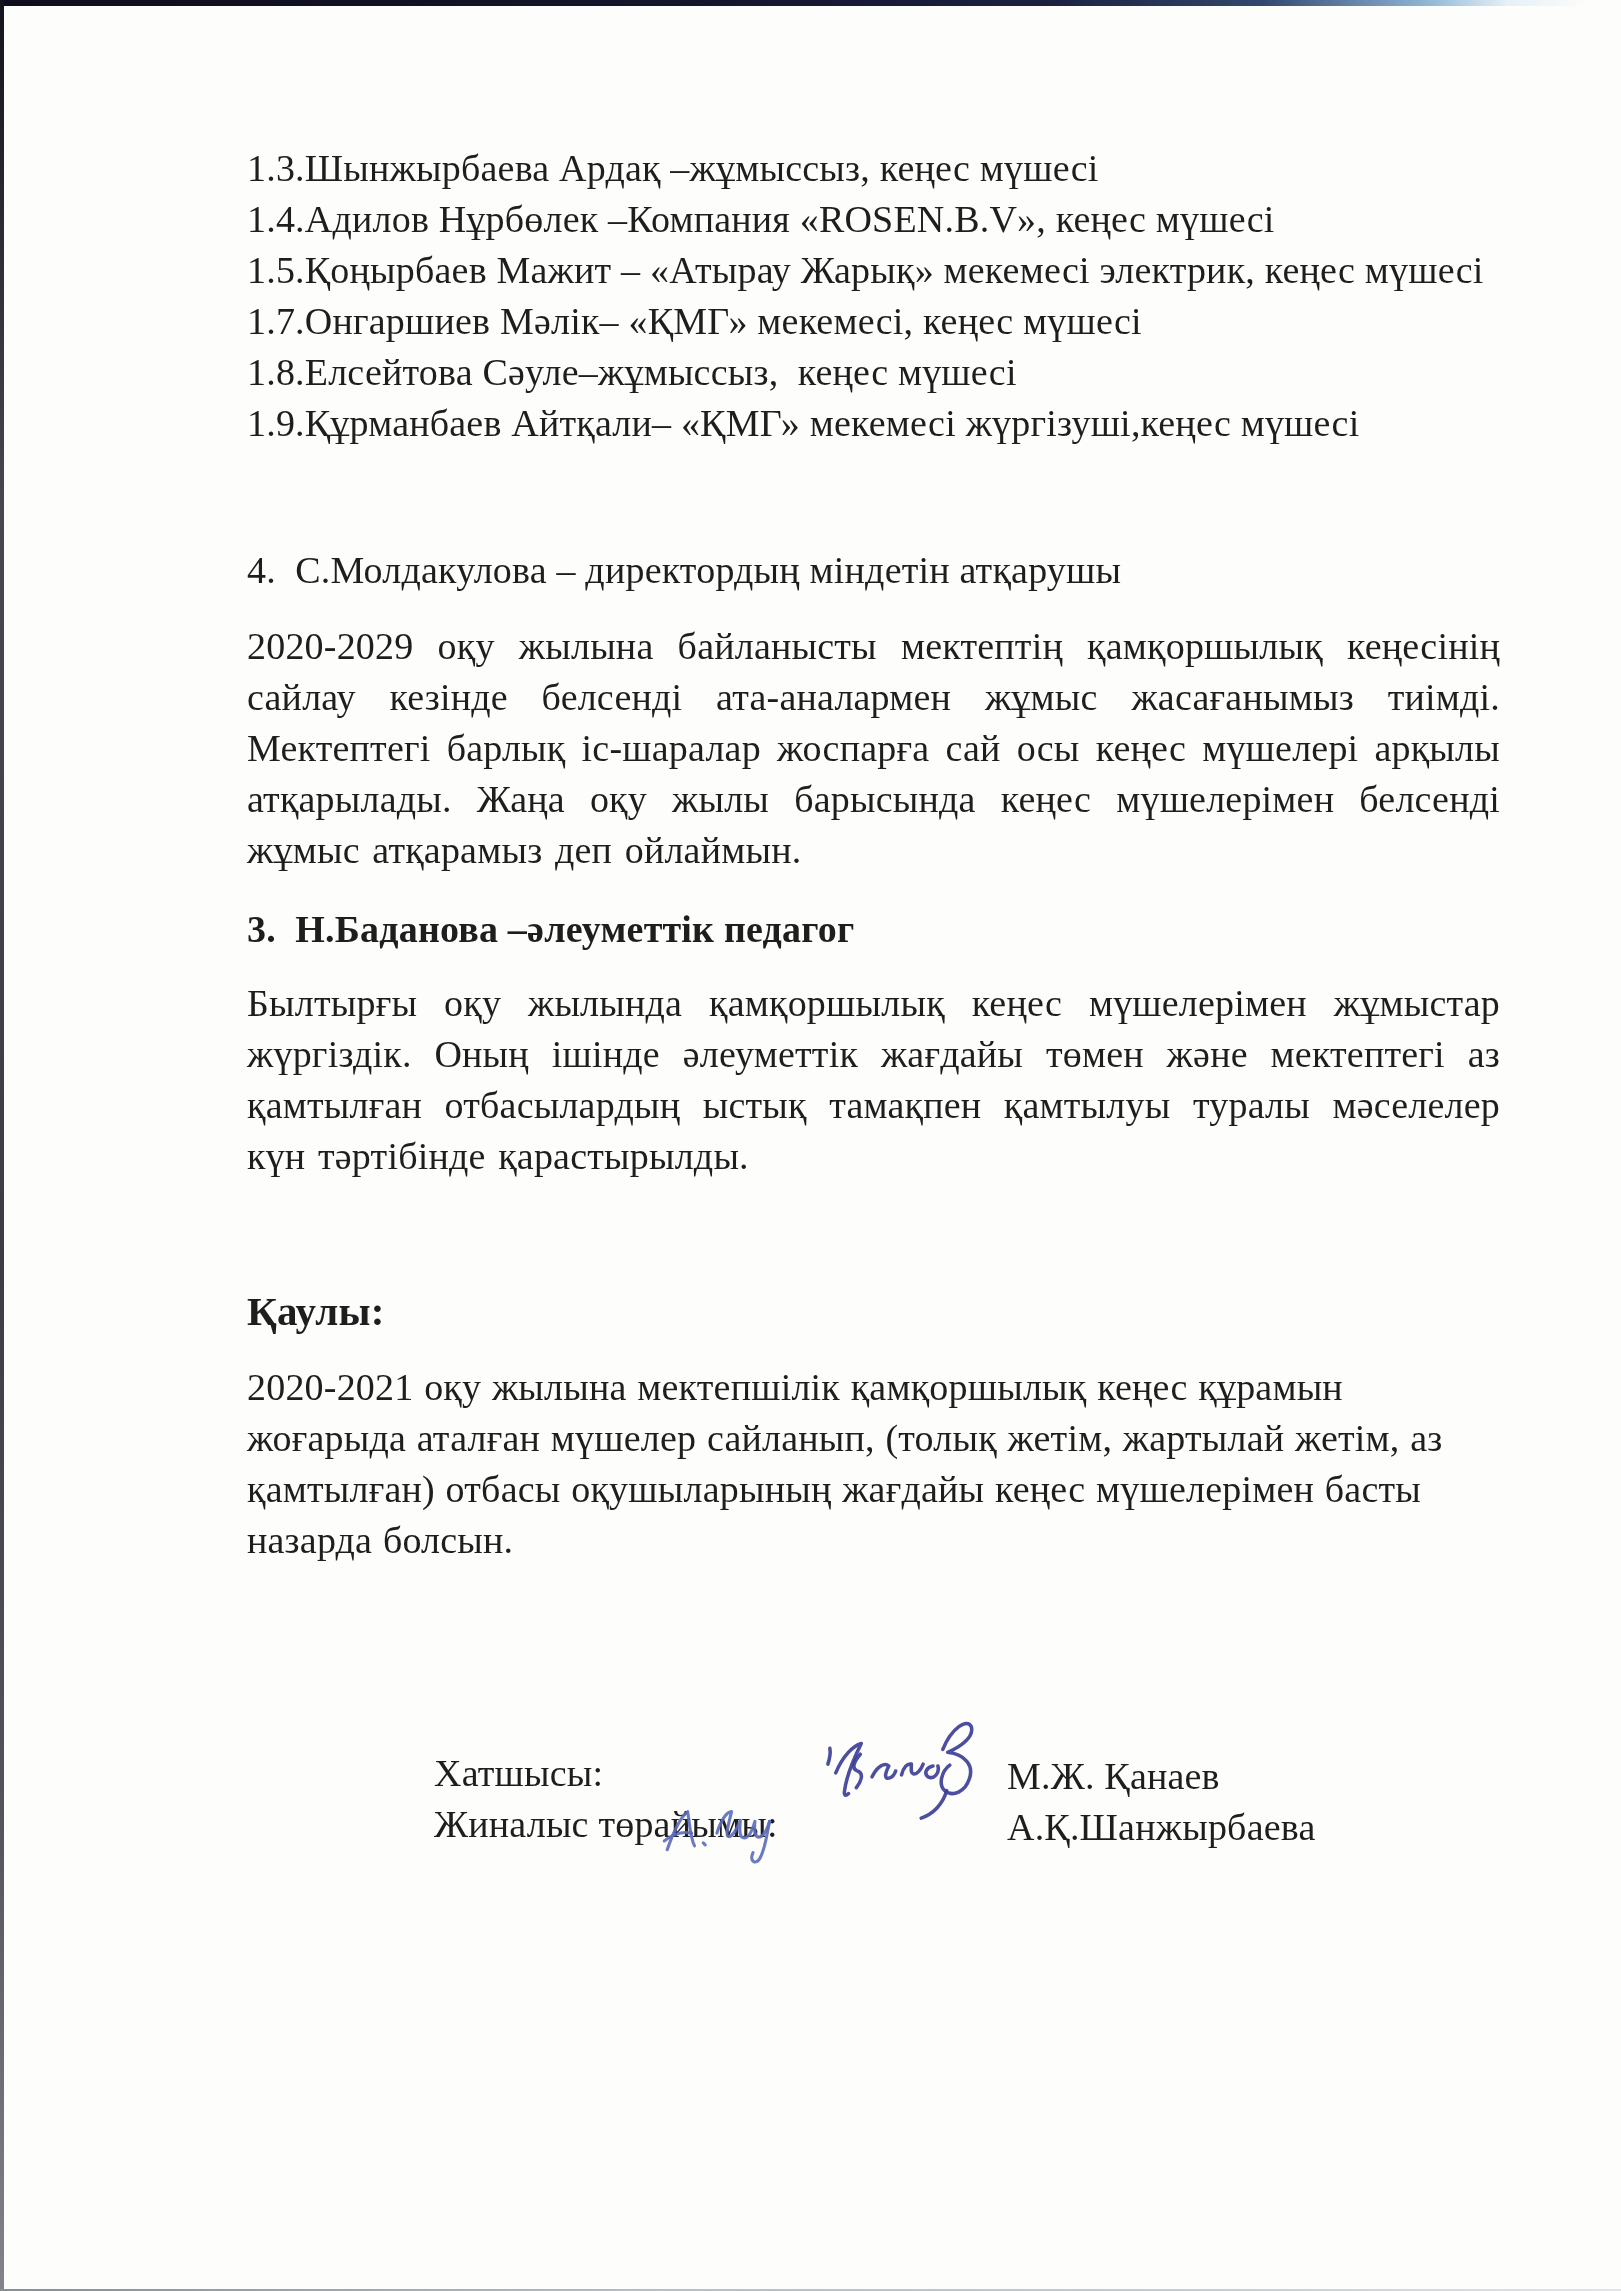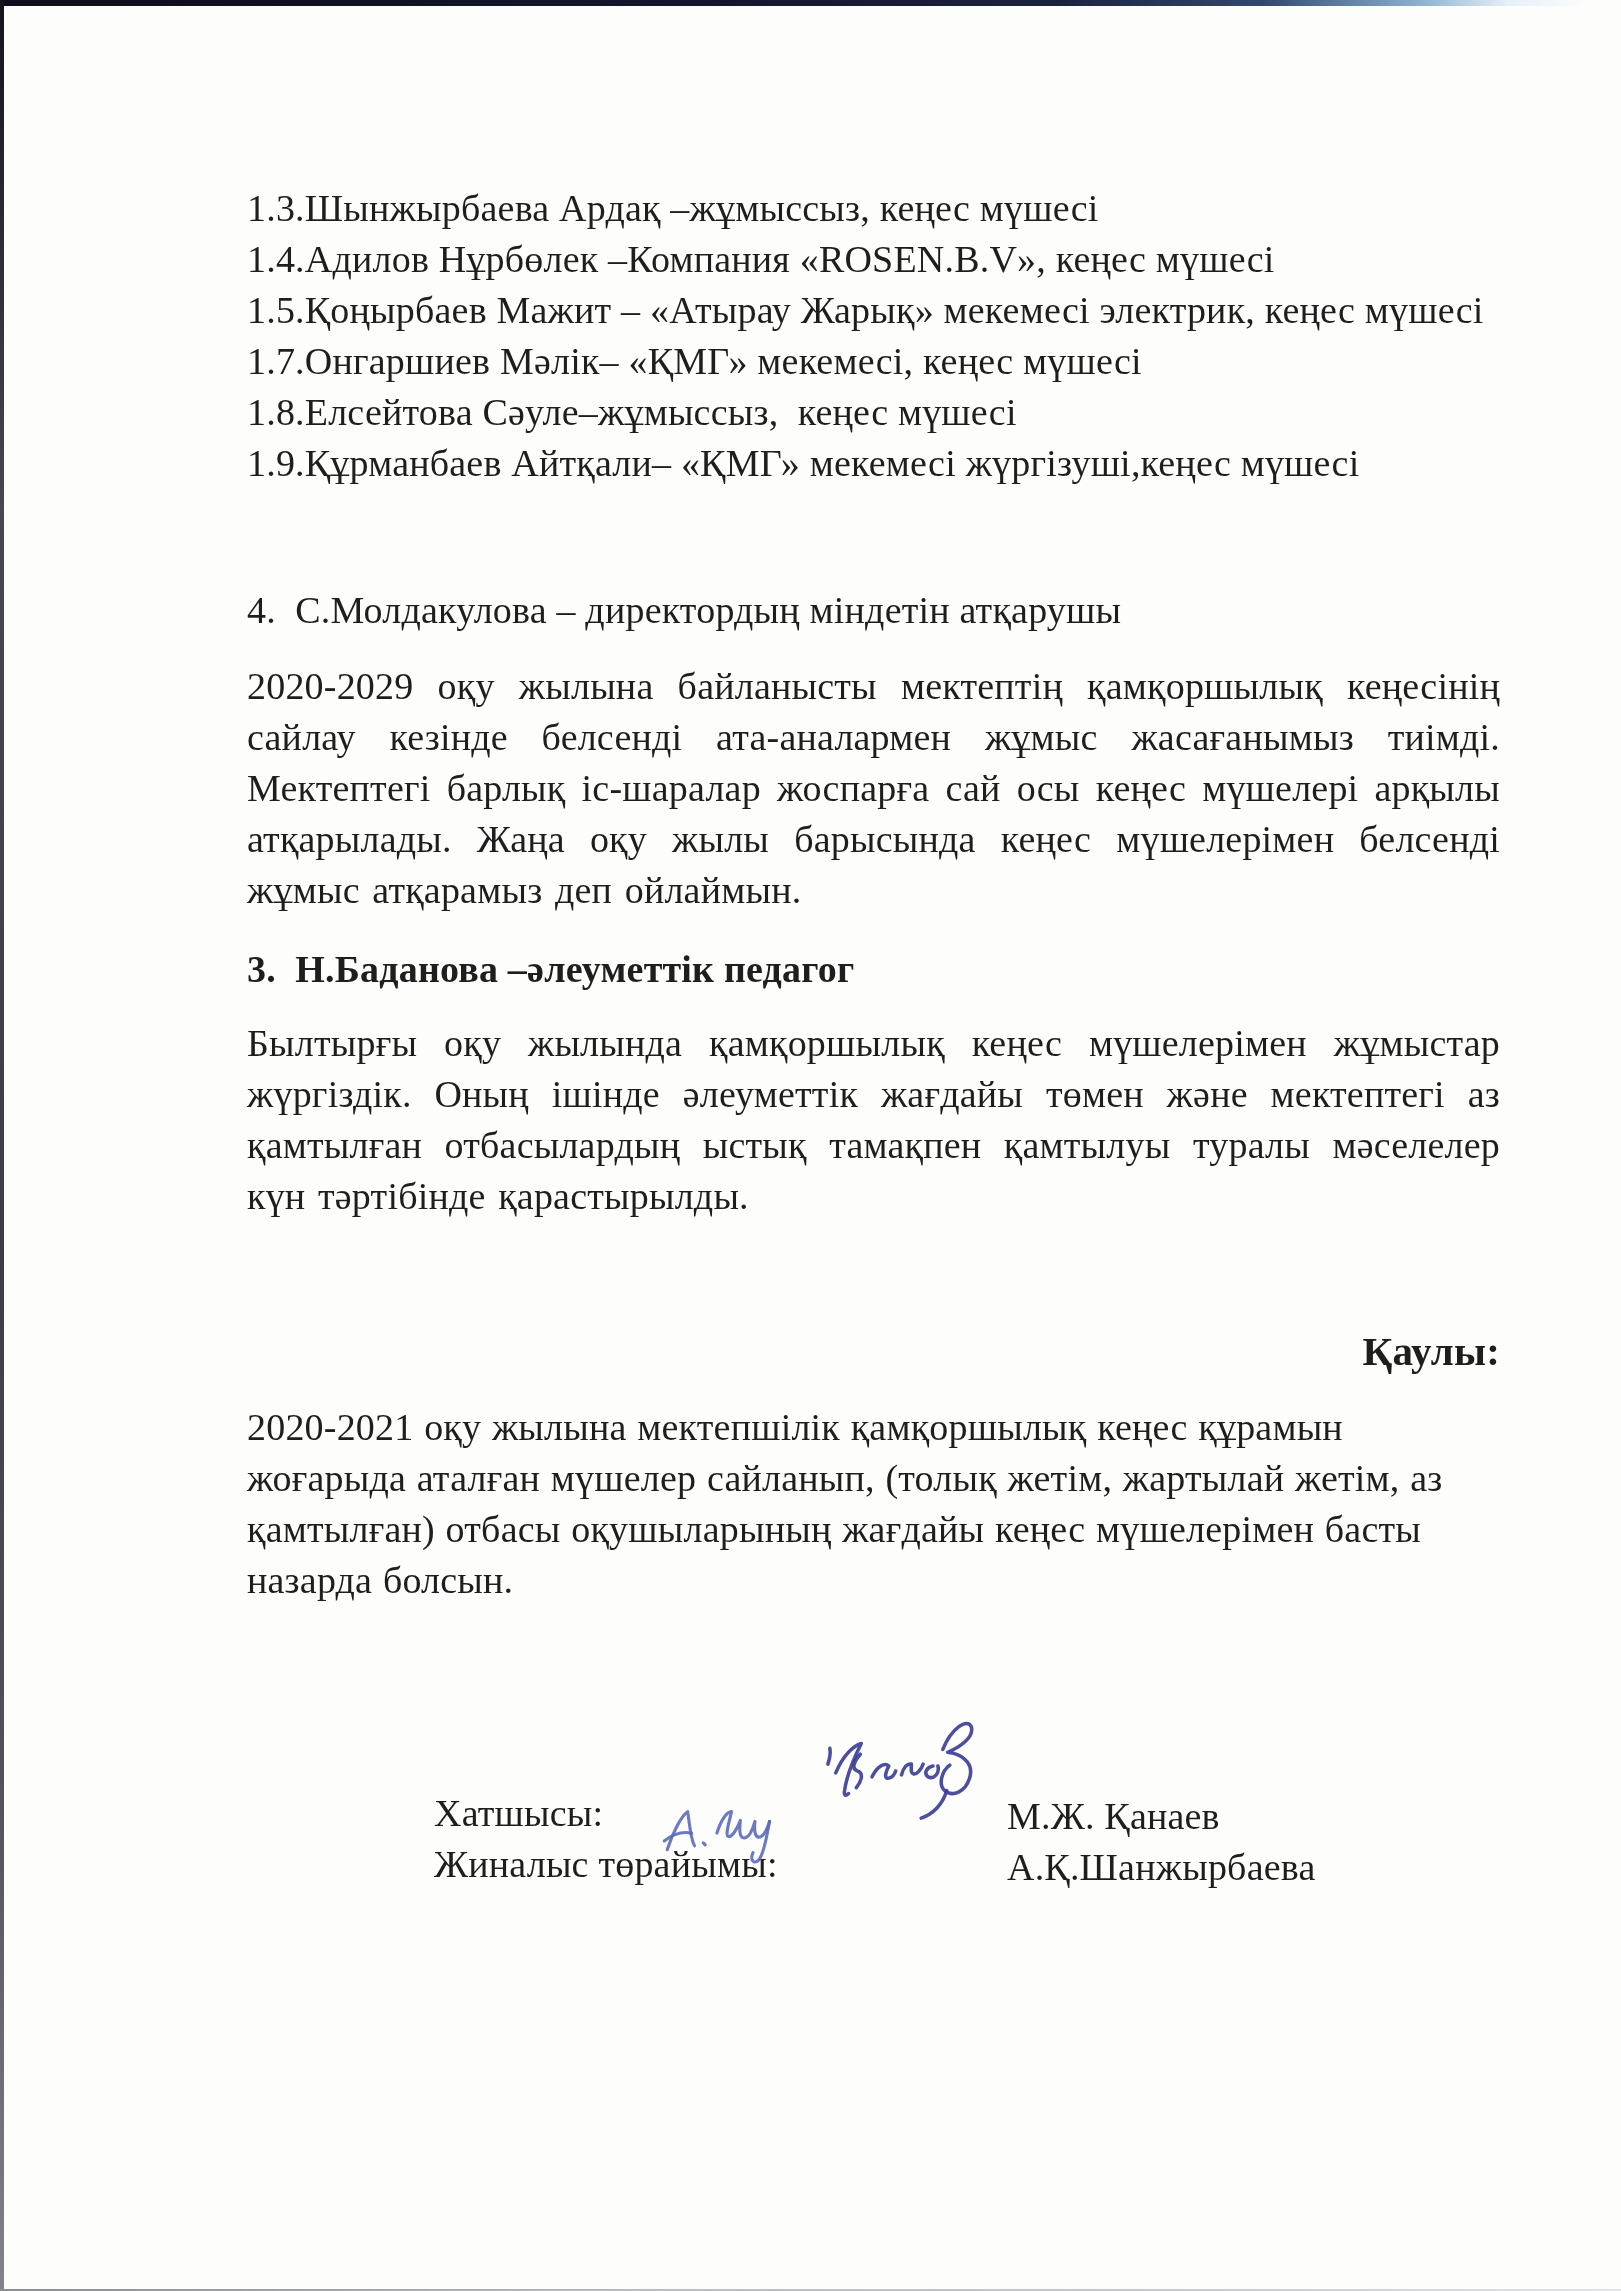--- a/index.html
+++ b/index.html
@@ -28,33 +28,32 @@
     background: linear-gradient(to right, #8a8d90 0%, #b9bcbe 40%, #c9ccce 75%, #e2e4e5 100%);
   }
 
   .textblock {
     position: absolute;
     left: 247px;
     width: 1253px;
     font-size: 38px;
     line-height: 51px;
     letter-spacing: 0.2px;
-    margin-top: 40px;
   }
   .members { top: 143px; }
   .members .member-line { white-space: pre; }
   .agenda-heading { white-space: pre; }
   .h2 { top: 545px; }
   .para { text-align: justify; word-spacing: 2.9px; }
   .para-2 { top: 621px; }
   .h3 { top: 904px; font-weight: bold; }
   .para-3 { top: 978px; }
   .resolution-heading {
     top: 1286px;
-    text-align: right;
+    text-align: left;
     font-weight: bold;
     font-size: 41px;
   }
   .para-resolution { top: 1362px; text-align: left; word-spacing: 1px; }
 
   .sig-labels { left: 434px; top: 1748px; width: 549px; }
   .sig-names  { left: 1007px; top: 1751px; width: 549px; }
 
   .sig-ink { position: absolute; }
   .sig-ink path {

